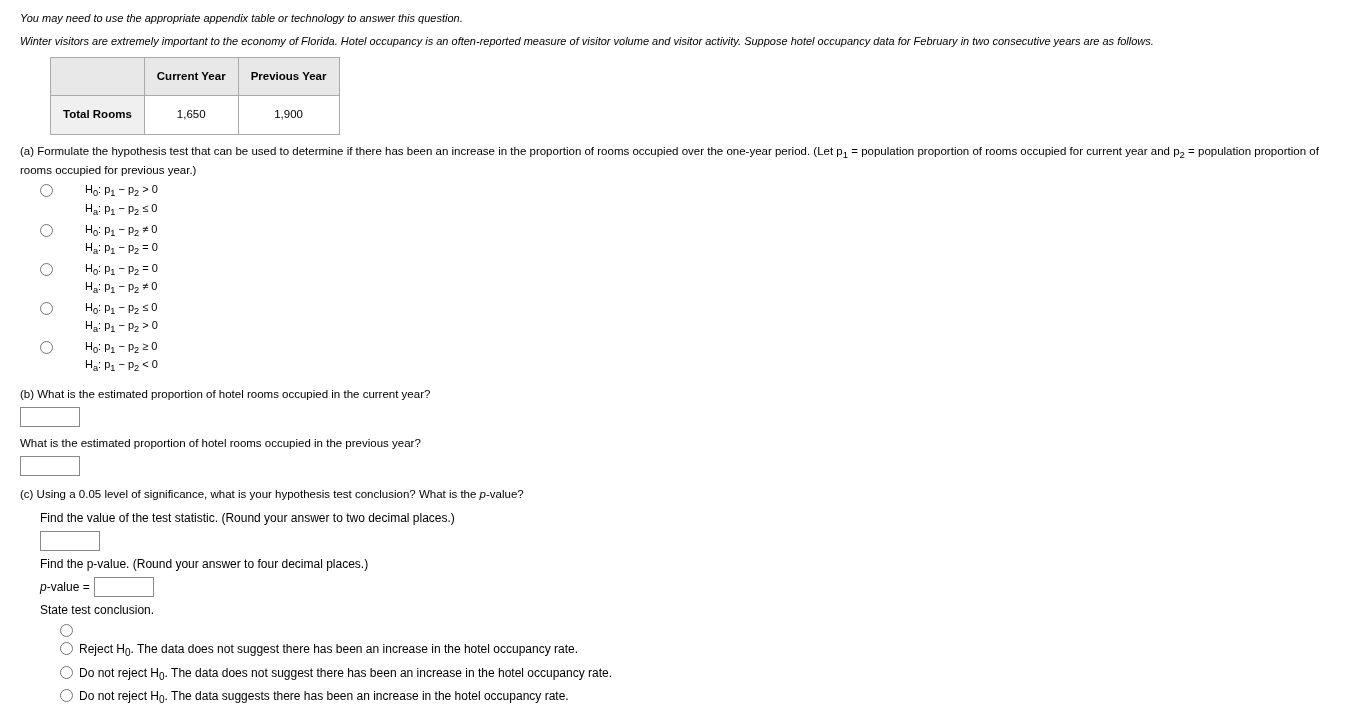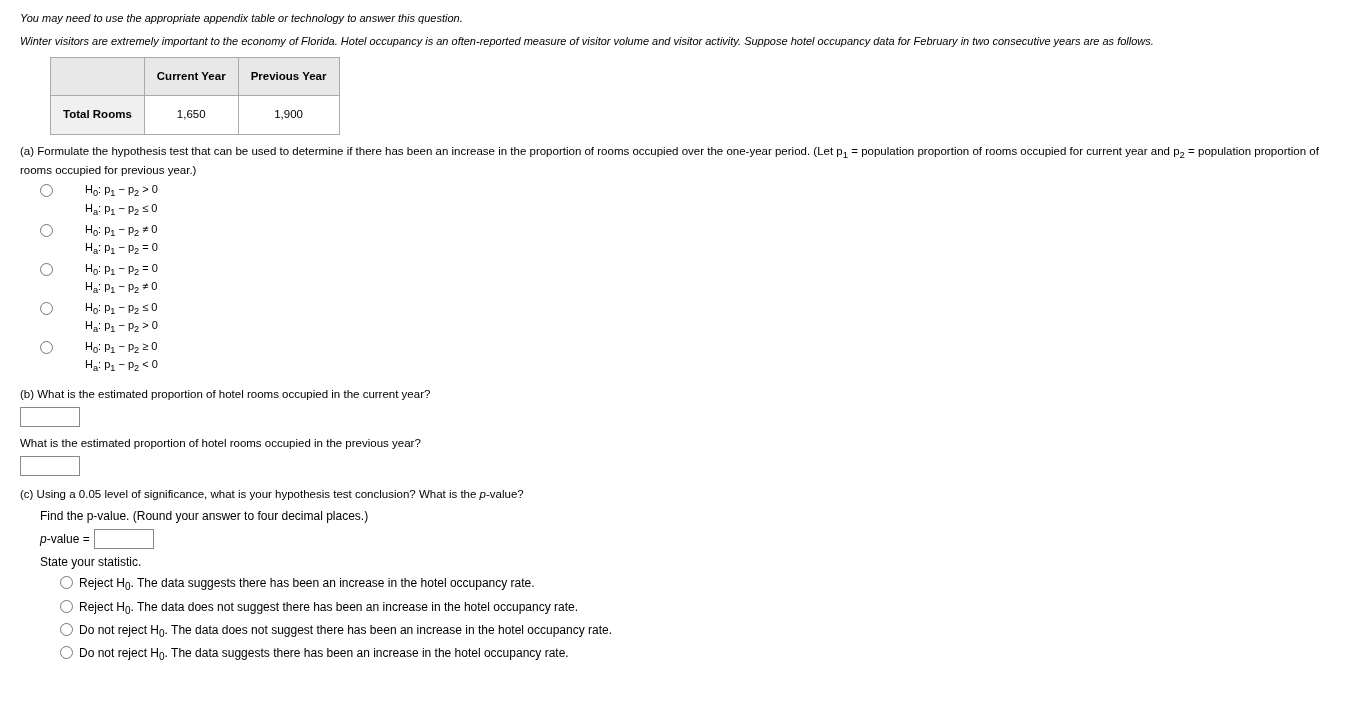--- a/index.html
+++ b/index.html
@@ -141,33 +141,38 @@
   <div style="margin: 4px 0;">
     <span class="input-box"><input type="text" style=""></span>
   </div>
 </div>
 
 <div class="section" style="margin-top:10px;">
   <p class="part-label">
     <span>(c)</span>
     Using a 0.05 level of significance, what is your hypothesis test conclusion? What is the <em>p</em>-value?
   </p>
+  <div class="indent" style="margin-top:6px;">
+    <p>Find the value of the test statistic. (Round your answer to two decimal places.)</p>
+    <div style="margin:4px 0;">
+      <span class="input-box"><input type="text" style=""></span>
+    </div>
+  </div>
   <div class="indent" style="margin-top:4px;">
     <p>Find the p-value. (Round your answer to four decimal places.)</p>
     <div class="pvalue-row">
       <span><em>p</em>-value =</span>
       <span class="input-box"><input type="text" style=""></span>
     </div>
   </div>
   <div class="indent" style="margin-top:4px;">
-    <p>State your statistic.</p>
+    <p>State test conclusion.</p>
     <div class="radio-group">
       <div class="radio-option">
         <input type="radio" name="conclusion" style="">
-        <span>Reject H<sub>0</sub>. The data suggests there has been an increase in the hotel occupancy rate.</span>
       </div>
       <div class="radio-option">
         <input type="radio" name="conclusion" style="">
         <span>Reject H<sub>0</sub>. The data does not suggest there has been an increase in the hotel occupancy rate.</span>
       </div>
       <div class="radio-option">
         <input type="radio" name="conclusion" style="">
         <span>Do not reject H<sub>0</sub>. The data does not suggest there has been an increase in the hotel occupancy rate.</span>
       </div>
       <div class="radio-option">

